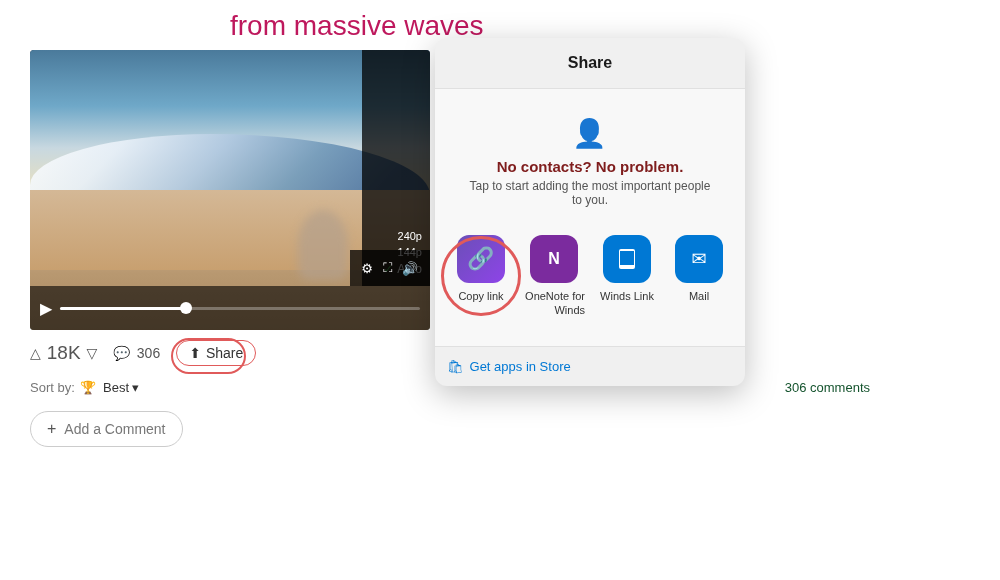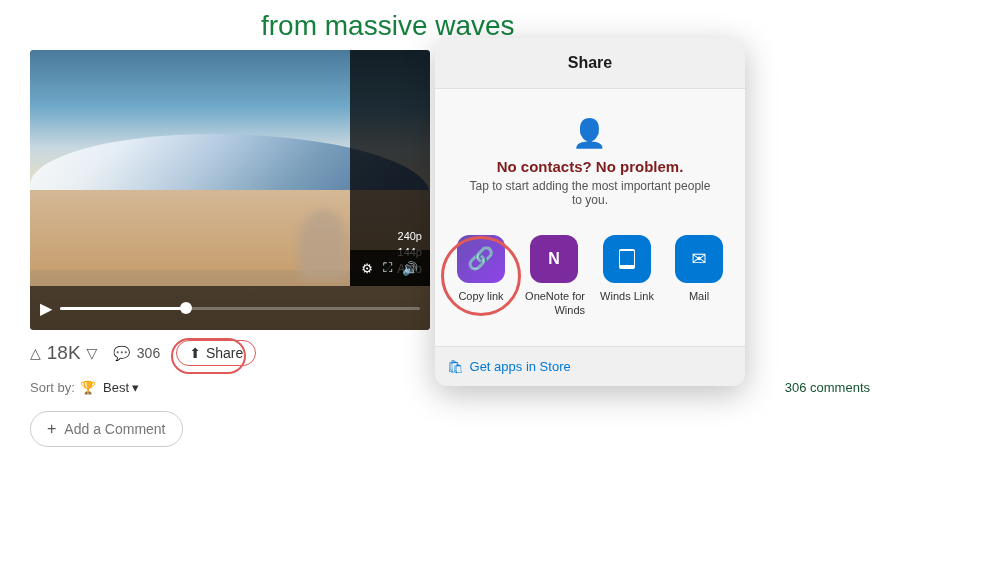--- a/index.html
+++ b/index.html
@@ -9,23 +9,22 @@
       overflow: hidden;
       font-family: -apple-system, BlinkMacSystemFont, 'Segoe UI', sans-serif;
       background: #fff;
       position: relative;
     }
 
     
     .page-title {
       font-size: 28px;
       font-weight: 400;
-      color: #15803d;
+      color: #be185d;
       padding: 10px 20px 8px 230px;
-      margin-left: 31px;
     }
 
     
     .main-content {
       display: flex;
       flex-direction: column;
       padding: 0 20px;
     }
 
     
@@ -132,21 +131,21 @@
       background: #fff;
       border-radius: 50%;
     }
 
     
     .video-right-controls {
       position: absolute;
       right: 0;
       top: 0;
       bottom: 44px;
-      width: 80px;
+      width: 68px;
       background: rgba(0,0,0,0.75);
       display: flex;
       flex-direction: column;
       align-items: flex-end;
       justify-content: flex-end;
       padding: 10px 8px;
       gap: 4px;
     }
 
     .quality-item {

